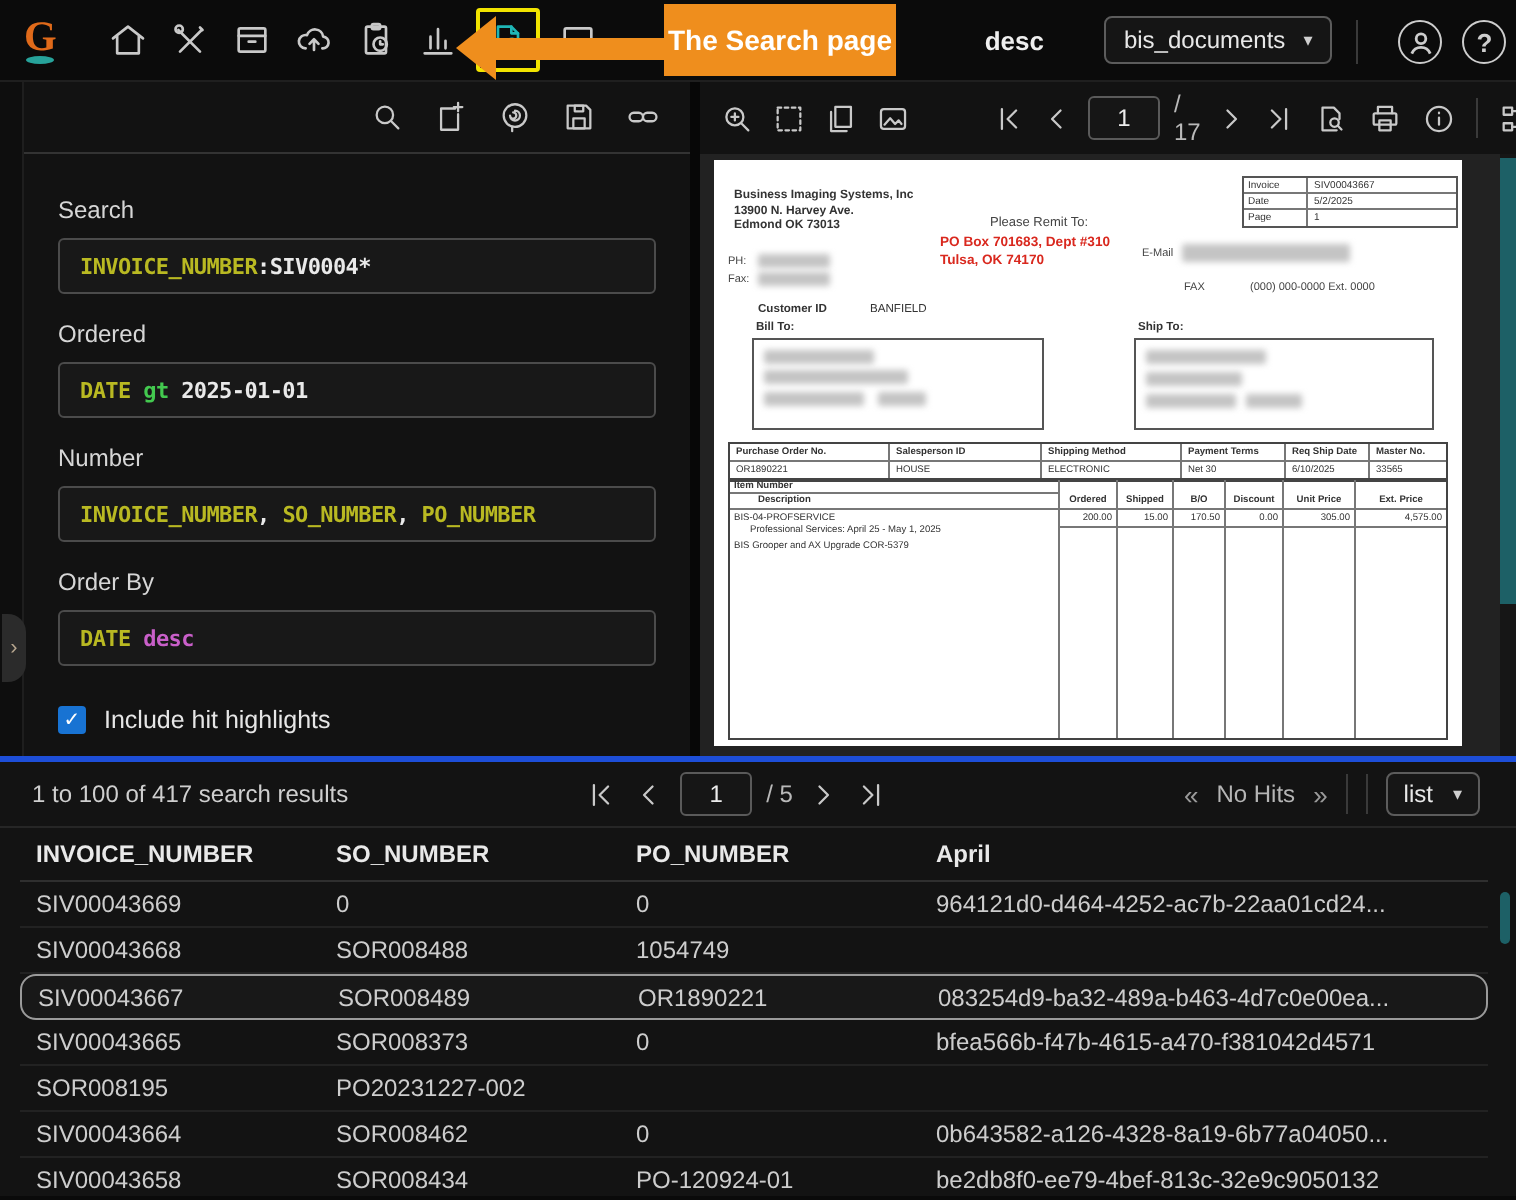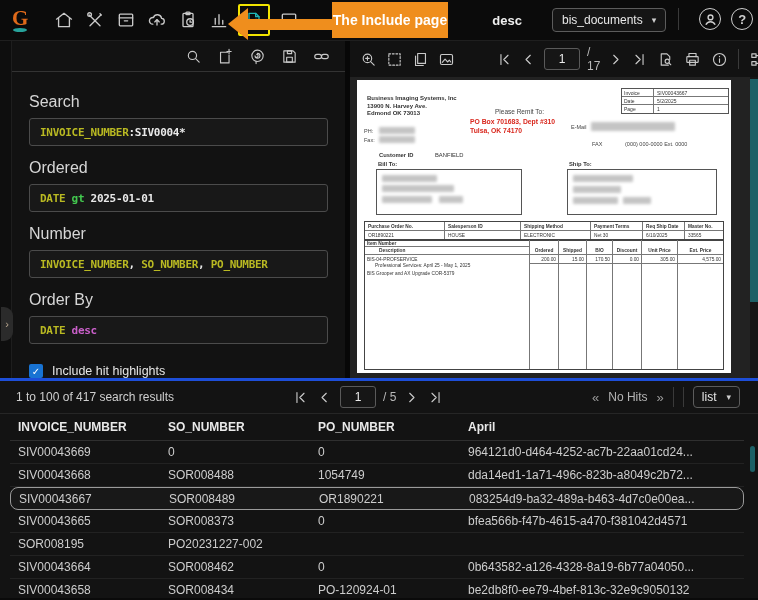--- a/index.html
+++ b/index.html
@@ -20,21 +20,21 @@
   .logo-pad { width:14px; height:4px; background:#27a39b; border-radius:50%; margin-top:0px; }
   .tb-div { width:1px; height:22px; background:#3a3a3a; margin:0 10px 0 2px; }
   .tb-icons { display:flex; align-items:center; gap:7px; }
   .tb-btn { width:24px; height:26px; display:flex; align-items:center; justify-content:center; cursor:pointer; }
   .tb-btn.hl { border:2px solid #f2e400; border-radius:2px; width:32px; height:32px; }
   .tb-btn.hl .ico { stroke:#1fb6b6; }
   .title-area { display:flex; align-items:baseline; margin-left:12px; }
   .page-label { font-size:8px; font-weight:bold; color:#8f8f8f; letter-spacing:.5px; margin-right:5px; }
   .title-frag { font-size:13px; font-weight:bold; color:#efefef; }
   .title-gap { display:inline-block; width:134px; }
-  .tb-right { margin-left:auto; display:flex; align-items:flex-start; gap:10px;padding-left:30px; }
+  .tb-right { margin-left:auto; display:flex; align-items:flex-end; gap:10px;padding-left:30px; }
   .repo-select { background:#151515; border:1px solid #5c5c5c; border-radius:4px; color:#e8e8e8;
     font-size:12px; padding:4px 9px; display:flex; align-items:center; gap:9px; cursor:pointer; }
   .chev { font-size:9px; color:#cfcfcf; }
   .circ-btn { width:22px; height:22px; border:1.7px solid #cdcdcd; border-radius:50%;
     display:flex; align-items:center; justify-content:center; color:#cdcdcd; font-size:13px; font-weight:bold; cursor:pointer; }
 
   
   .tip-box { position:absolute; left:332px; top:2px; width:116px; height:36px; background:#ef8e1d; color:#fff;
     font-weight:bold; font-size:14px; display:flex; align-items:center; justify-content:center; z-index:6; }
   .tip-shaft { position:absolute; left:247px; top:19px; width:86px; height:11px; background:#ef8e1d; z-index:6; }
@@ -45,21 +45,21 @@
   .main { display:flex; height:338px; border-top:1px solid #1f1f1f; }
   .rail { width:12px; background:#0e0e0e; border-right:1px solid #1e1e1e; position:relative; }
   .rail-handle { position:absolute; top:266px; left:1px; width:12px; height:34px; background:#2b2b2b;
     border-radius:0 9px 9px 0; color:#b7a68f; font-size:11px; display:flex; align-items:center; justify-content:center; cursor:pointer; }
 
   .search-panel { width:338px; background:#121212; display:flex; flex-direction:column; border-right:5px solid #070707; }
   .panel-toolbar { height:36px; display:flex; align-items:center; justify-content:flex-end; gap:15px;
     padding:0 15px; border-bottom:1px solid #333; }
   .p-btn { cursor:pointer; display:flex; }
   .form { padding:8px 17px 0 17px; }
-  .f-label { font-size:16px; color:#d6d6d6; margin:13px 0 7px; }
+  .f-label { font-size:12px; color:#d6d6d6; margin:13px 0 7px; }
   .q-input { background:#181818; border:1px solid #4b4b4b; border-radius:3px; height:28px; display:flex;
     align-items:center; padding:0 10px; font-family:"DejaVu Sans Mono", monospace; font-size:11px;
     font-weight:bold; letter-spacing:-0.3px; white-space:pre; overflow:hidden; cursor:text; }
   .tk-field { color:#b9b922; } .tk-plain { color:#e9e9e9; } .tk-op { color:#43c94f; } .tk-kw { color:#c95fc9; }
   .chk-row { margin-top:20px; display:flex; align-items:center; gap:9px; font-size:12.5px; color:#e6e6e6; }
   .chk { width:14px; height:14px; background:#1873d3; border-radius:2px; color:#fff; font-size:10px;
     display:flex; align-items:center; justify-content:center; cursor:pointer; }
 
   .viewer { flex:1; display:flex; flex-direction:column; background:#121212; min-width:0; }
   .viewer-toolbar { height:36px; display:flex; align-items:center; padding:0 10px; gap:9px; }
@@ -187,21 +187,21 @@
         </svg>
     </div>
   </div>
   <div class="title-area">
     <span class="page-label">PAGE</span>
     <span class="title-frag">Se</span>
     <span class="title-gap"></span>
     <span class="title-frag">desc</span>
   </div>
 
-  <div class="tip-box">The Include page</div>
+  <div class="tip-box">The Search page</div>
   <div class="tip-shaft"></div>
   <div class="tip-head"></div>
 
   <div class="tb-right">
     <div class="repo-select">
       <span>bis_documents</span>
       <span class="chev">▾</span>
     </div>
     <div class="tb-div"></div>
     <div class="circ-btn">
@@ -529,21 +529,20 @@
         <div class="tbl-row">
           <span class="cell">SIV00043669</span>
           <span class="cell">0</span>
           <span class="cell">0</span>
           <span class="cell">964121d0-d464-4252-ac7b-22aa01cd24...</span>
         </div>
         <div class="tbl-row">
           <span class="cell">SIV00043668</span>
           <span class="cell">SOR008488</span>
           <span class="cell">1054749</span>
-          <span class="cell">dda14ed1-1a71-496c-823b-a8049c2b72...</span>
         </div>
         <div class="tbl-row sel">
           <span class="cell">SIV00043667</span>
           <span class="cell">SOR008489</span>
           <span class="cell">OR1890221</span>
           <span class="cell">083254d9-ba32-489a-b463-4d7c0e00ea...</span>
         </div>
         <div class="tbl-row">
           <span class="cell">SIV00043665</span>
           <span class="cell">SOR008373</span>

